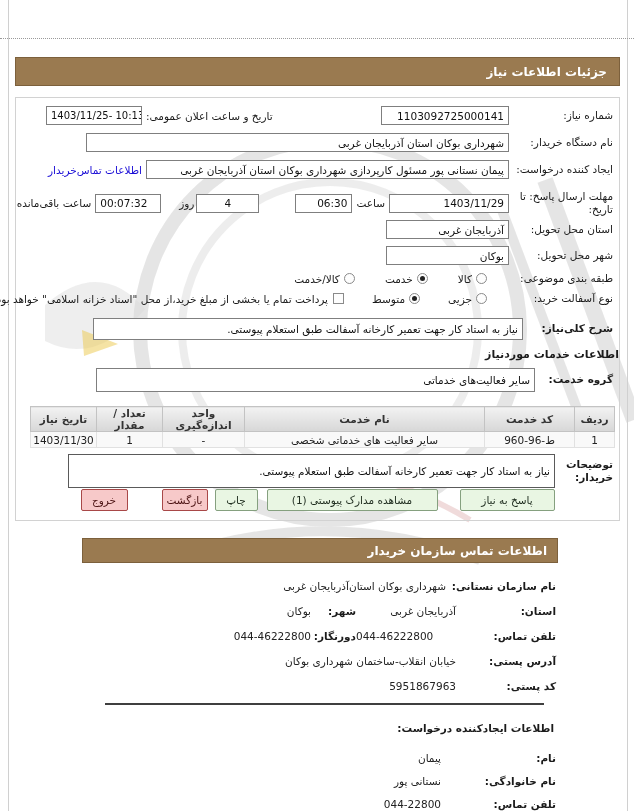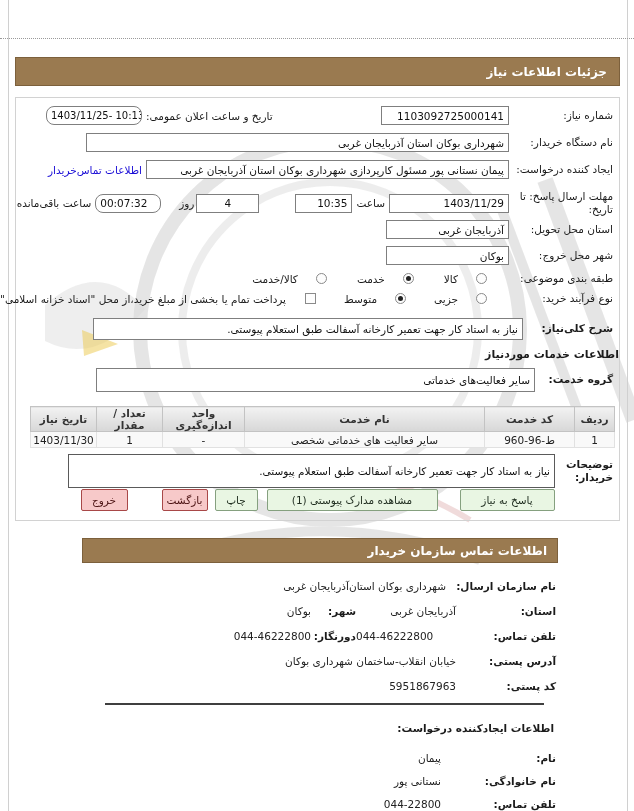--- a/index.html
+++ b/index.html
@@ -20,25 +20,25 @@
   .bar1 { left:15px; right:14px; top:57px; height:29px; padding:0 12px; }
   .bar2 { right:76px; width:476px; top:538px; height:25px; padding:0 10px; }
 
   .panel { position:absolute; left:15px; right:14px; top:97px; height:424px;
            border:1px solid #d2d2d2; z-index:1; }
   .frow { position:absolute; display:flex; align-items:center; right:6px; left:8px; }
   .flabel { width:104px; padding-left:4px; font-size:10.5px; line-height:1.25; flex-shrink:0; }
   .flabel.b { font-weight:bold; }
   .fbox { border:1px solid #7f7f7f; background:#fff; height:19px; display:flex; align-items:center;
           padding:0 4px; font-size:10.5px; color:#111; white-space:nowrap; overflow:hidden; flex-shrink:0; }
-  .ltr { direction:ltr;border-radius:8px; }
+  .ltr { direction:ltr; }
   .link { color:#1a0dd6; font-size:10.5px; white-space:nowrap; cursor:pointer; margin-right:4px; }
   .small-lbl { white-space:nowrap; margin:0 4px; flex-shrink:0; }
 
-  .opt { display:flex; align-items:center; white-space:nowrap;gap:14px; }
+  .opt { display:flex; align-items:center; white-space:nowrap; }
   .radio { width:11px; height:11px; border:1px solid #8a8a8a; border-radius:50%; background:#fdfdfd;
            margin-left:4px; position:relative; flex-shrink:0; }
   .radio.sel::after { content:""; position:absolute; top:2px; left:2px; width:5px; height:5px;
            border-radius:50%; background:#222; }
   .checkbox { width:11px; height:11px; border:1px solid #8a8a8a; background:#fdfdfd;
            margin-left:5px; flex-shrink:0; }
 
   .heading { position:absolute; right:0; font-weight:bold; font-size:11px; }
 
   table.svc { position:absolute; top:308px; right:4px; left:16px; border-collapse:collapse;
@@ -116,34 +116,34 @@
   <div class="frow" style="top:62px;">
     <span class="flabel">ایجاد کننده درخواست:</span>
     <span class="fbox" style="width:363px;">پیمان نستانی پور مسئول کارپردازی شهرداری بوکان استان آذربایجان غربی</span>
     <span class="link">اطلاعات تماس‌خریدار</span>
   </div>
 
   <div class="frow" style="top:92px;">
     <span class="flabel">مهلت ارسال پاسخ: تا تاریخ:</span>
     <span class="fbox" style="width:120px;">1403/11/29</span>
     <span class="small-lbl">ساعت</span>
-    <span class="fbox" style="width:57px;">10:35</span>
+    <span class="fbox" style="width:57px;">06:30</span>
     <span class="fbox" style="width:63px; margin-right:36px; justify-content:center;">4</span>
     <span class="small-lbl" style="margin:0 2px;">روز</span>
     <span class="fbox ltr" style="width:66px; margin-right:16px;">00:07:32</span>
     <span class="small-lbl">ساعت باقی‌مانده</span>
   </div>
 
   <div class="frow" style="top:122px;">
     <span class="flabel">استان محل تحویل:</span>
     <span class="fbox" style="width:123px;">آذربایجان غربی</span>
   </div>
 
   <div class="frow" style="top:148px;">
-    <span class="flabel">شهر محل خروج:</span>
+    <span class="flabel">شهر محل تحویل:</span>
     <span class="fbox" style="width:123px;">بوکان</span>
   </div>
 
   <div class="frow" style="top:174px;">
     <span class="flabel" style="width:112px;">طبقه بندی موضوعی:</span>
     <span style="display:flex; gap:30px; margin-right:14px;">
         <span class="opt">
           <span class="radio"></span>
           <span>کالا</span>
         </span>
@@ -152,21 +152,21 @@
           <span>خدمت</span>
         </span>
         <span class="opt">
           <span class="radio"></span>
           <span>کالا/خدمت</span>
         </span>
       </span>
   </div>
 
   <div class="frow" style="top:194px;">
-    <span class="flabel" style="width:112px;">نوع فرآیند خرید:</span>
+    <span class="flabel" style="width:112px;">نوع آسفالت خرید:</span>
     <span style="display:flex; gap:28px; margin-right:14px;">
         <span class="opt">
           <span class="radio"></span>
           <span>جزیی</span>
         </span>
         <span class="opt">
           <span class="radio sel"></span>
           <span>متوسط</span>
         </span>
       </span>
@@ -224,21 +224,21 @@
       <button class="btn red">خروج</button>
     </div>
 
 </div>
 
 <div class="bar bar2">
   <span>اطلاعات تماس سازمان خریدار</span>
 </div>
 
 <div class="crow" style="top:578px;">
-  <span class="cl w110">نام سازمان ارسال:</span>
+  <span class="cl w110">نام سازمان نستانی:</span>
   <span class="cv">شهرداری بوکان استان‌آذربایجان غربی</span>
 </div>
 
 <div class="crow" style="top:603px;">
   <span class="cl w100">استان:</span>
   <span class="cv w100">آذربایجان غربی</span>
   <span class="cl w45">شهر:</span>
   <span class="cv">بوکان</span>
 </div>
 

